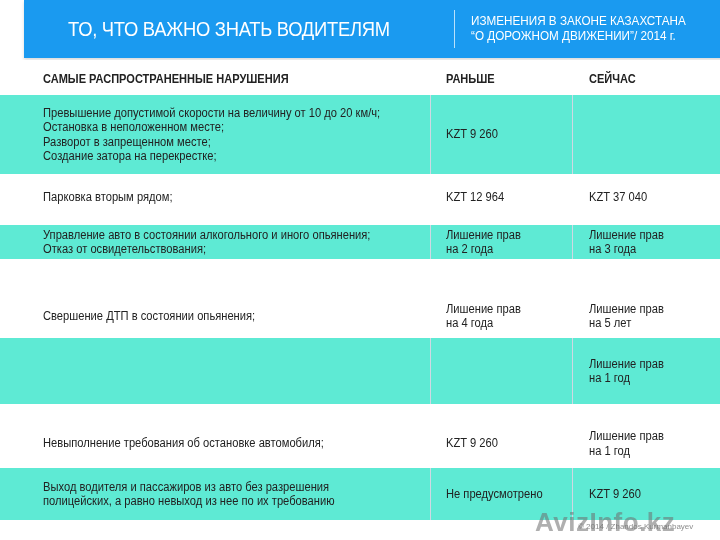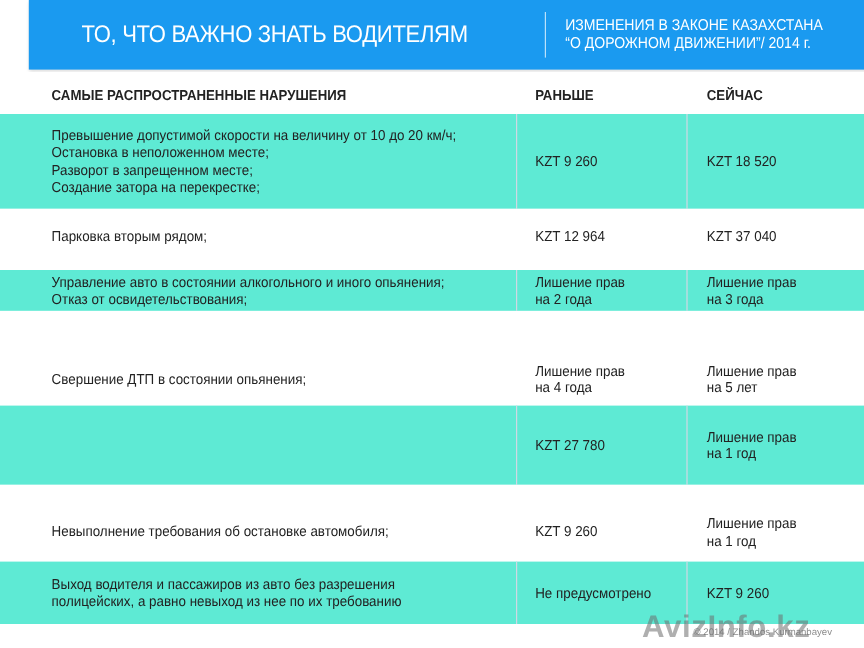--- a/index.html
+++ b/index.html
@@ -46,23 +46,20 @@
     <div class="vline v2"></div>
   <div class="cell c1">
       <div class="txt">Превышение допустимой скорости на величину от 10 до 20 км/ч;
 Остановка в неположенном месте;
 Разворот в запрещенном месте;
 Создание затора на перекрестке;</div>
     </div>
   <div class="cell c2">
       <div class="txt">KZT 9 260</div>
     </div>
-  <div class="cell c3">
-      <div class="txt">KZT 18 520</div>
-    </div>
 </div>
 
 <div class="row plain" style="top:174px;height:46px">
   <div class="cell c1">
       <div class="txt">Парковка вторым рядом;</div>
     </div>
   <div class="cell c2">
       <div class="txt">KZT 12 964</div>
     </div>
   <div class="cell c3">
@@ -97,23 +94,20 @@
     </div>
   <div class="cell c3">
       <div class="txt">Лишение прав
 на 5 лет</div>
     </div>
 </div>
 
 <div class="row shade" style="top:338px;height:66px">
   <div class="vline v1"></div>
     <div class="vline v2"></div>
-  <div class="cell c2">
-      <div class="txt">KZT 27 780</div>
-    </div>
   <div class="cell c3">
       <div class="txt">Лишение прав
 на 1 год</div>
     </div>
 </div>
 
 <div class="row plain" style="top:404px;height:79px">
   <div class="cell c1">
       <div class="txt">Невыполнение требования об остановке автомобиля;</div>
     </div>

